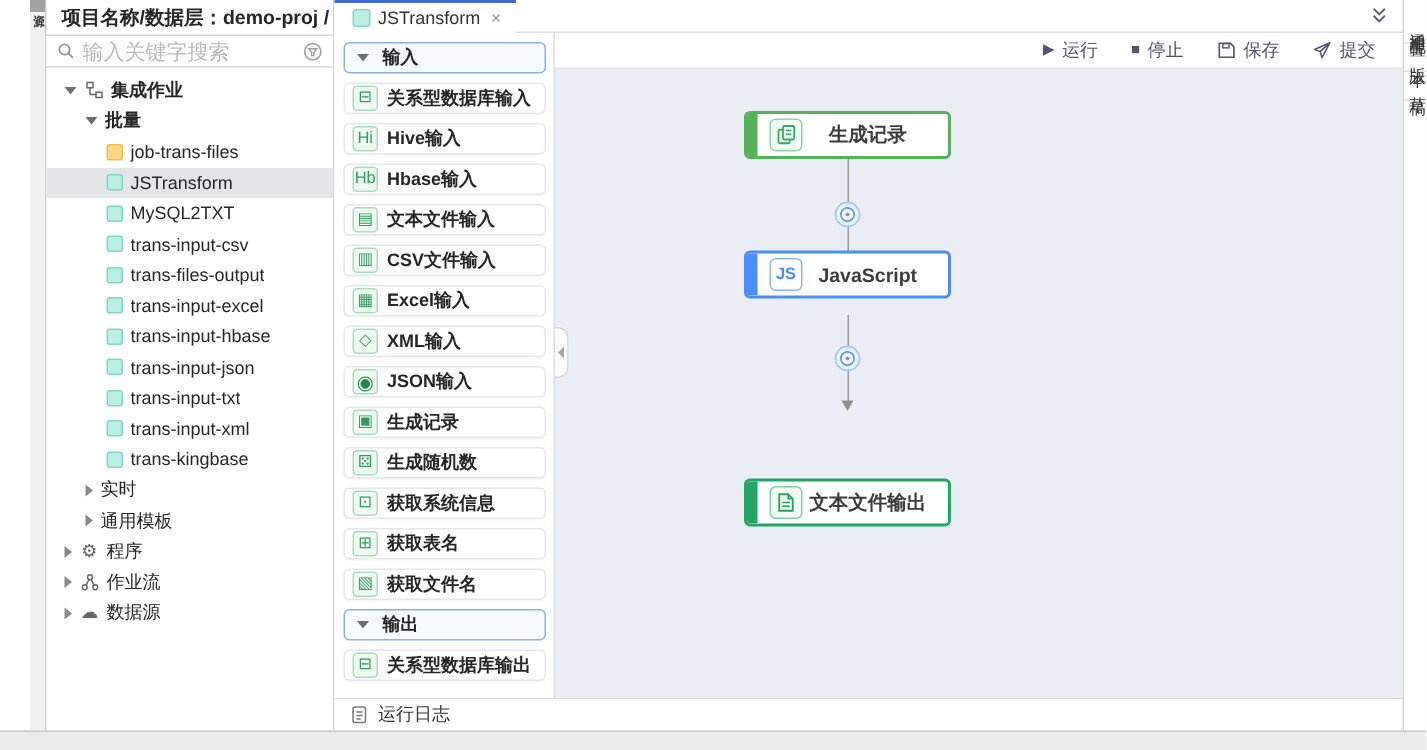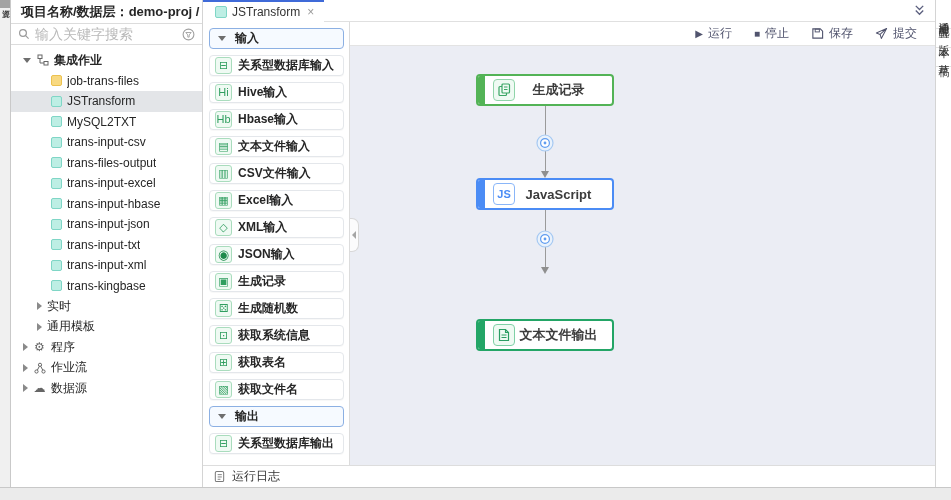--- a/index.html
+++ b/index.html
@@ -1,20 +1,20 @@
 <!DOCTYPE html>
 <html><head>
 <meta charset="utf-8">
 <style>
   * { box-sizing: border-box; margin: 0; padding: 0; }
   html,body { background:#f5f5f5; }
   .app {
     position: relative; width: 951px; height: 500px; overflow: hidden;
     background: #fff; font-family: "Liberation Sans", "DejaVu Sans", sans-serif;
-    display: flex; align-items: flex-start; color:#262626;
+    display: flex; align-items: flex-start; color:#262626;padding-left:20px;
   }
   
   .rail { width: 11px; height: 487px; background:#f0f0f0; border-right:1px solid #c9c9c9; }
   .rail-tab { width: 10px; background:#a3a3a3; color:#1f1f1f; writing-mode: vertical-rl;
     text-orientation: upright; font-size: 8px; letter-spacing: 1px; padding: 3px 0; text-align:center; cursor:pointer;}
   
   .sidebar { width: 192px; height: 487px; display:flex; flex-direction:column; border-right:1px solid #d4d4d4; background:#fff;}
   .side-header { height: 23px; display:flex; align-items:center; padding-left:10px; font-size:13px; font-weight:bold; white-space:nowrap; overflow:hidden;}
   .search-row { height: 22px; border-top:1px solid #dcdcdc; border-bottom:1px solid #dcdcdc; display:flex; align-items:center; gap:5px; padding:0 7px; flex:0 0 auto;}
   .search-row input { border:none; outline:none; flex:1; font-size:14px; color:#333; min-width:0; background:transparent;}
@@ -105,20 +105,24 @@
         <span class="caret down"></span>
         <span class="ticon">
             <svg width="12" height="12" viewBox="0 0 12 12">
               <rect x="1" y="1" width="4" height="3.5" fill="none" stroke="#666" stroke-width="1"></rect>
               <rect x="7" y="7.5" width="4" height="3.5" fill="none" stroke="#666" stroke-width="1"></rect>
               <path d="M3 4.5 V9 h4 M7 9 h0" fill="none" stroke="#666" stroke-width="1"></path>
             </svg>
           </span>
         <span class="tlabel">集成作业</span>
       </div>
+      <div class="trow lv1 bold">
+        <span class="caret down"></span>
+        <span class="tlabel">批量</span>
+      </div>
       <div class="trow lv2">
         <span class="badge yellow"></span>
         <span class="tlabel">job-trans-files</span>
       </div>
       <div class="trow lv2 selected">
         <span class="badge teal"></span>
         <span class="tlabel">JSTransform</span>
       </div>
       <div class="trow lv2">
         <span class="badge teal"></span>
@@ -321,21 +325,21 @@
             <span class="nbar"></span>
             <span class="nicon">
               <svg width="16" height="16" viewBox="0 0 16 16">
                   <rect x="3" y="4.5" width="7.5" height="9" rx="1" fill="#effaf3" stroke="#3aa564" stroke-width="1.2"></rect>
                   <rect x="6" y="2" width="7.5" height="9" rx="1" fill="#effaf3" stroke="#3aa564" stroke-width="1.2"></rect>
                   <path d="M8 5 h3.5 M8 7.5 h3.5" stroke="#3aa564" stroke-width="1"></path>
                 </svg>
             </span>
             <span class="nlabel">生成记录</span>
           </div>
-          <div class="node blue" style="left:126px;top:132px;">
+          <div class="node blue" style="left:126px;top:121px;">
             <span class="nbar"></span>
             <span class="nicon">JS</span>
             <span class="nlabel">JavaScript</span>
           </div>
           <div class="node emerald" style="left:126px;top:229px;margin-top:44px;">
             <span class="nbar"></span>
             <span class="nicon">
               <svg width="16" height="16" viewBox="0 0 16 16">
                   <path d="M3.5 2.5 h6 l3 3 v8 h-9 Z" fill="#effaf3" stroke="#2a9d63" stroke-width="1.2"></path>
                   <path d="M9.5 2.5 v3 h3" fill="none" stroke="#2a9d63" stroke-width="1.1"></path>

